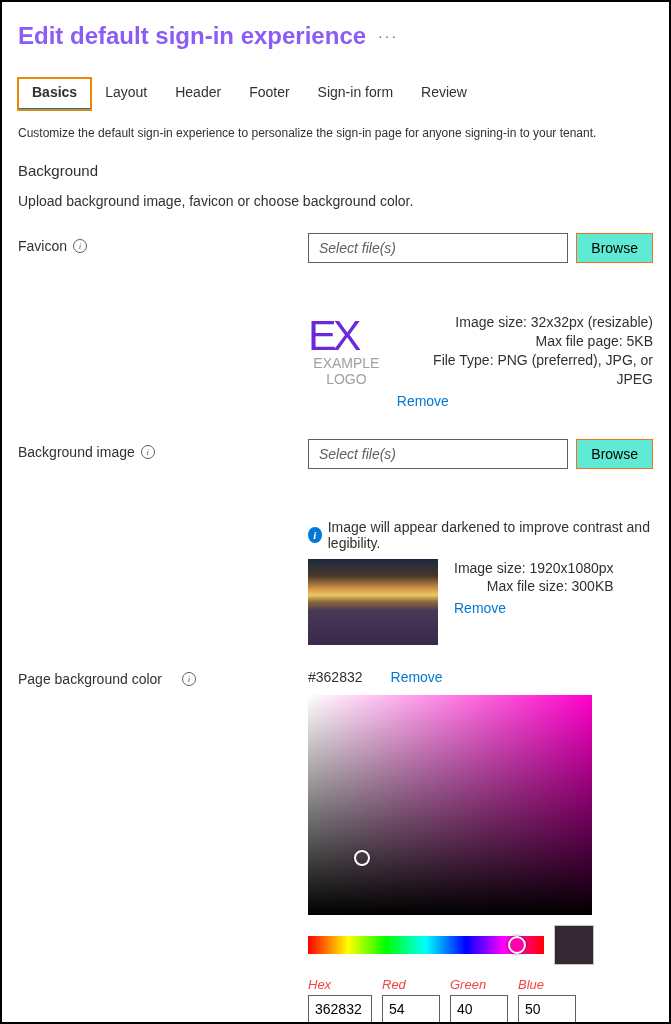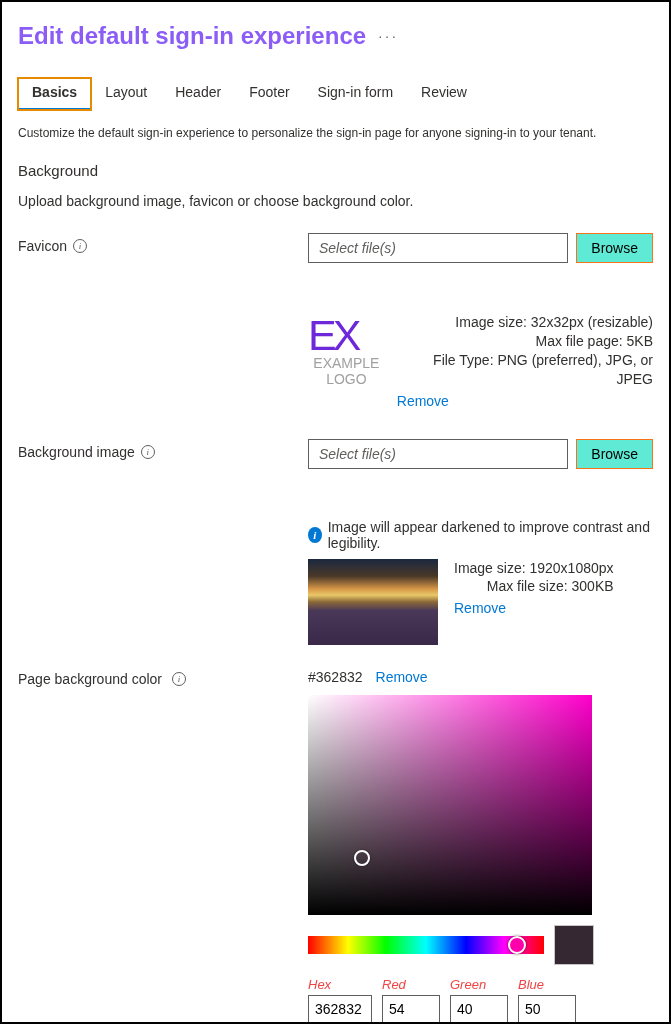--- a/index.html
+++ b/index.html
@@ -167,28 +167,28 @@
     .bg-thumb {
       width: 130px;
       height: 86px;
       background: linear-gradient(to bottom, #1a2840 0%, #4a3828 20%, #d89848 35%, #e8c868 42%, #8a6838 50%, #4a3858 60%, #3a2848 100%);
       position: relative;
     }
     .color-section { display: flex; align-items: flex-start; }
     .color-label {
       width: 290px;
       display: flex;
-      gap: 10px;
+      gap: 20px;
       align-items: center;
       padding-top: 2px;
     }
     .color-right { flex: 1; }
     .color-value-row {
       display: flex;
-      gap: 13px;
+      gap: 28px;
       align-items: center;
       font-size: 14px;
       margin-bottom: 10px;
     }
     .color-hex-display { color: #323130; }
     .color-picker-panel { display: flex; flex-direction: column; }
     .saturation-panel {
       width: 284px;
       height: 220px;
       position: relative;

